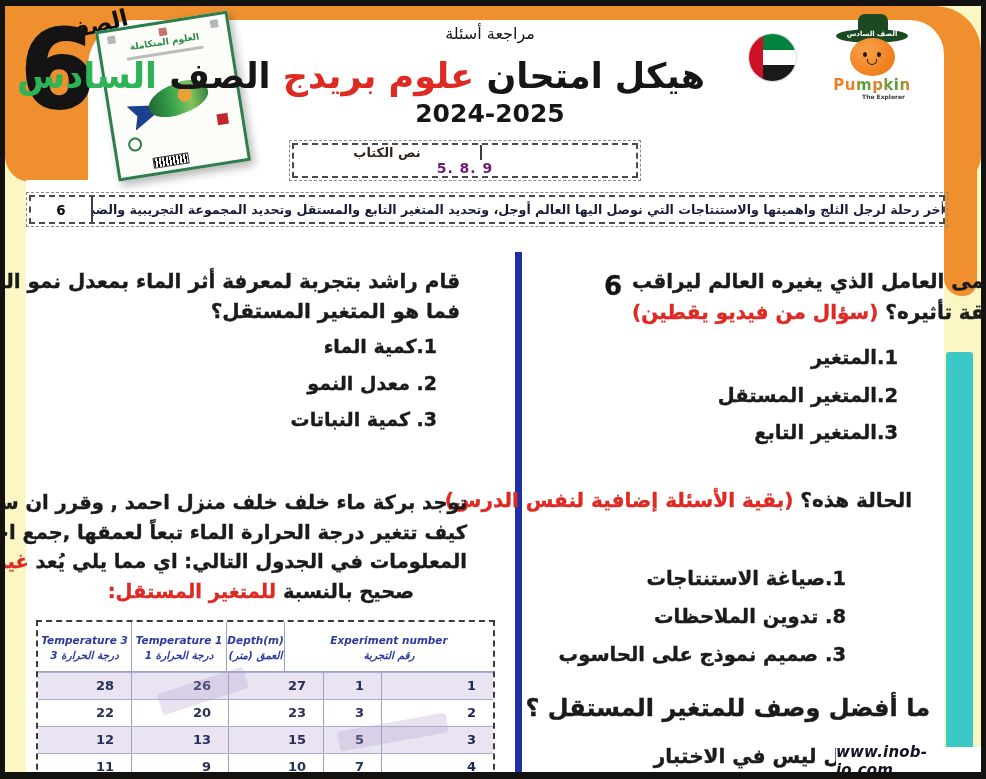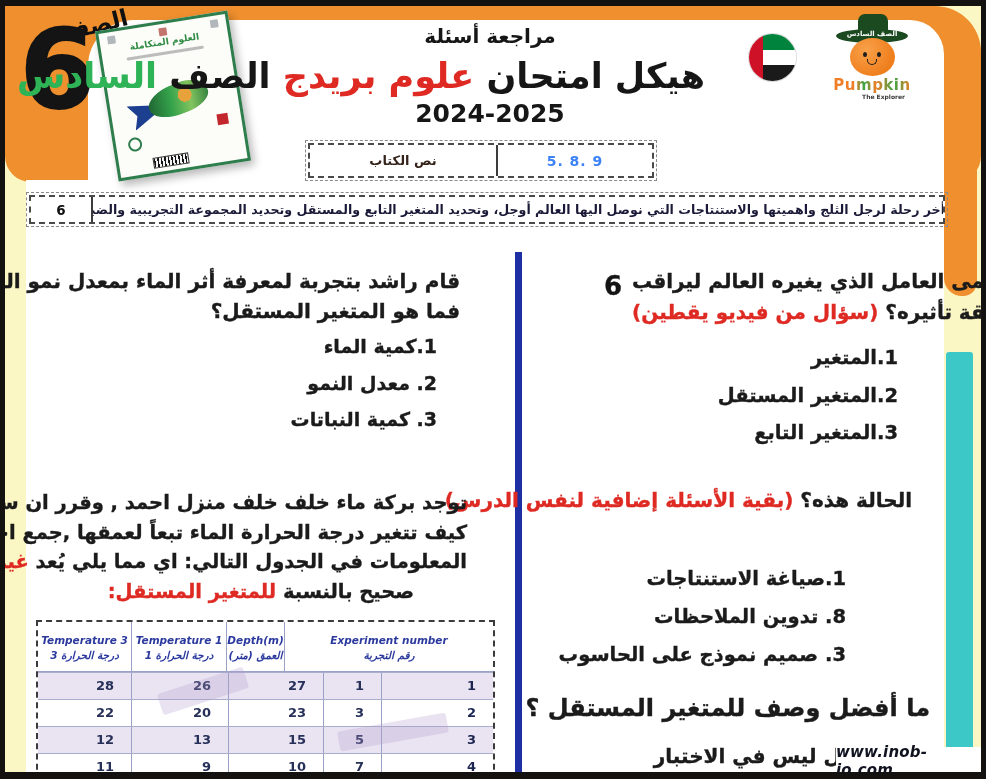--- a/index.html
+++ b/index.html
@@ -52,22 +52,22 @@
   .fish-tail { position:absolute; left:0; top:9px; width:24px; height:26px; background:#1D3F8F;
                clip-path:polygon(0 0,100% 32%,100% 68%,0 100%,28% 50%); }
   .book-red    { position:absolute; right:13px; bottom:37px; width:11px; height:11px; background:#C2272D; }
   .book-circle { position:absolute; left:12px; bottom:24px; width:14px; height:14px;
                  border:2px solid #2E7D4C; border-radius:50%; }
   .book-barcode{ position:absolute; left:34px; bottom:4px; width:36px; height:11px;
                  background:repeating-linear-gradient(90deg,#141414 0 1.5px,#f4f4f4 1.5px 3.5px);
                  border:1px solid #333; }
 
   
-  .title1 { left:280px; top:24px; width:420px; text-align:center; font-size:20px;
-            font-weight:700; color:#161616; direction:rtl; z-index:8; }
+  .title1 { left:280px; top:24px; width:420px; text-align:center; font-size:16px;
+            font-weight:400; color:#161616; direction:rtl; z-index:8; }
   .title2 { left:225px; top:56px; width:480px; text-align:center; font-size:35px;
             font-weight:800; color:#161616; direction:rtl; white-space:nowrap; z-index:8; }
   .title3 { left:280px; top:99px; width:420px; text-align:center; font-size:25px;
             font-weight:800; color:#161616; z-index:8; }
   .red   { color:#DE2A23; }
   .green { color:#2EB457; }
 
   
   .flag { left:749px; top:34px; width:47px; height:47px; border-radius:50%; overflow:hidden;
           display:flex; z-index:8; box-shadow:0 0 0 1px rgba(0,0,0,.15); }
@@ -90,27 +90,27 @@
   .pk-eye.l { left:13px; } .pk-eye.r { left:27px; }
   .pk-mouth { position:absolute; left:17px; top:21px; width:10px; height:6px;
               border:1.6px solid #1d1d1d; border-top:none; border-radius:0 0 10px 10px; }
   .pk-brand { position:absolute; top:62px; left:0; right:0; text-align:center; font-size:15px;
               font-weight:800; letter-spacing:.5px;
               background:linear-gradient(90deg,#F07E26 0 28%,#37A544 40%,#F07E26 55%,#37A544 78%,#F07E26 100%);
               -webkit-background-clip:text; background-clip:text; color:transparent; }
   .pk-tagline { position:absolute; top:79px; right:6px; font-size:6px; font-weight:700; color:#3a3a3a; }
 
   
-  .info-table { left:308px; top:143px; width:346px; height:35px; background:#fff;
+  .info-table { left:292px; top:143px; width:346px; height:35px; background:#fff;
                 border:2px dashed #4a4a4a; outline:1px dashed #8a8a8a; outline-offset:2px;
-                display:flex; z-index:8; }
+                display:flex; z-index:8;flex-direction:column; }
   .it-label { width:188px; border-right:2px solid #3c3c3c; display:flex; align-items:center;
               justify-content:center; font-size:13px; font-weight:700; color:#33231a; direction:rtl; }
   .it-pages { flex:1; display:flex; align-items:center; justify-content:center; font-size:14px;
-              font-weight:800; color:#3b82f6; direction:ltr; letter-spacing:1px; }
+              font-weight:800; color:#701a75; direction:ltr; letter-spacing:1px; }
 
   
   .topic-row { left:29px; top:195px; width:916px; height:29px; background:#fff;
                border:2px dashed #4a4a4a; outline:1px dashed #8a8a8a; outline-offset:2px;
                display:flex; z-index:8; }
   .tr-num  { width:62px; border-right:2px solid #3c3c3c; display:flex; align-items:center;
              justify-content:center; font-size:13.5px; font-weight:800; color:#101010; }
   .tr-text { flex:1; direction:rtl; display:flex; align-items:center; justify-content:center;
              font-size:12.6px; font-weight:700; color:#1A1A38; white-space:nowrap;
              overflow:hidden; padding:0 6px; }

